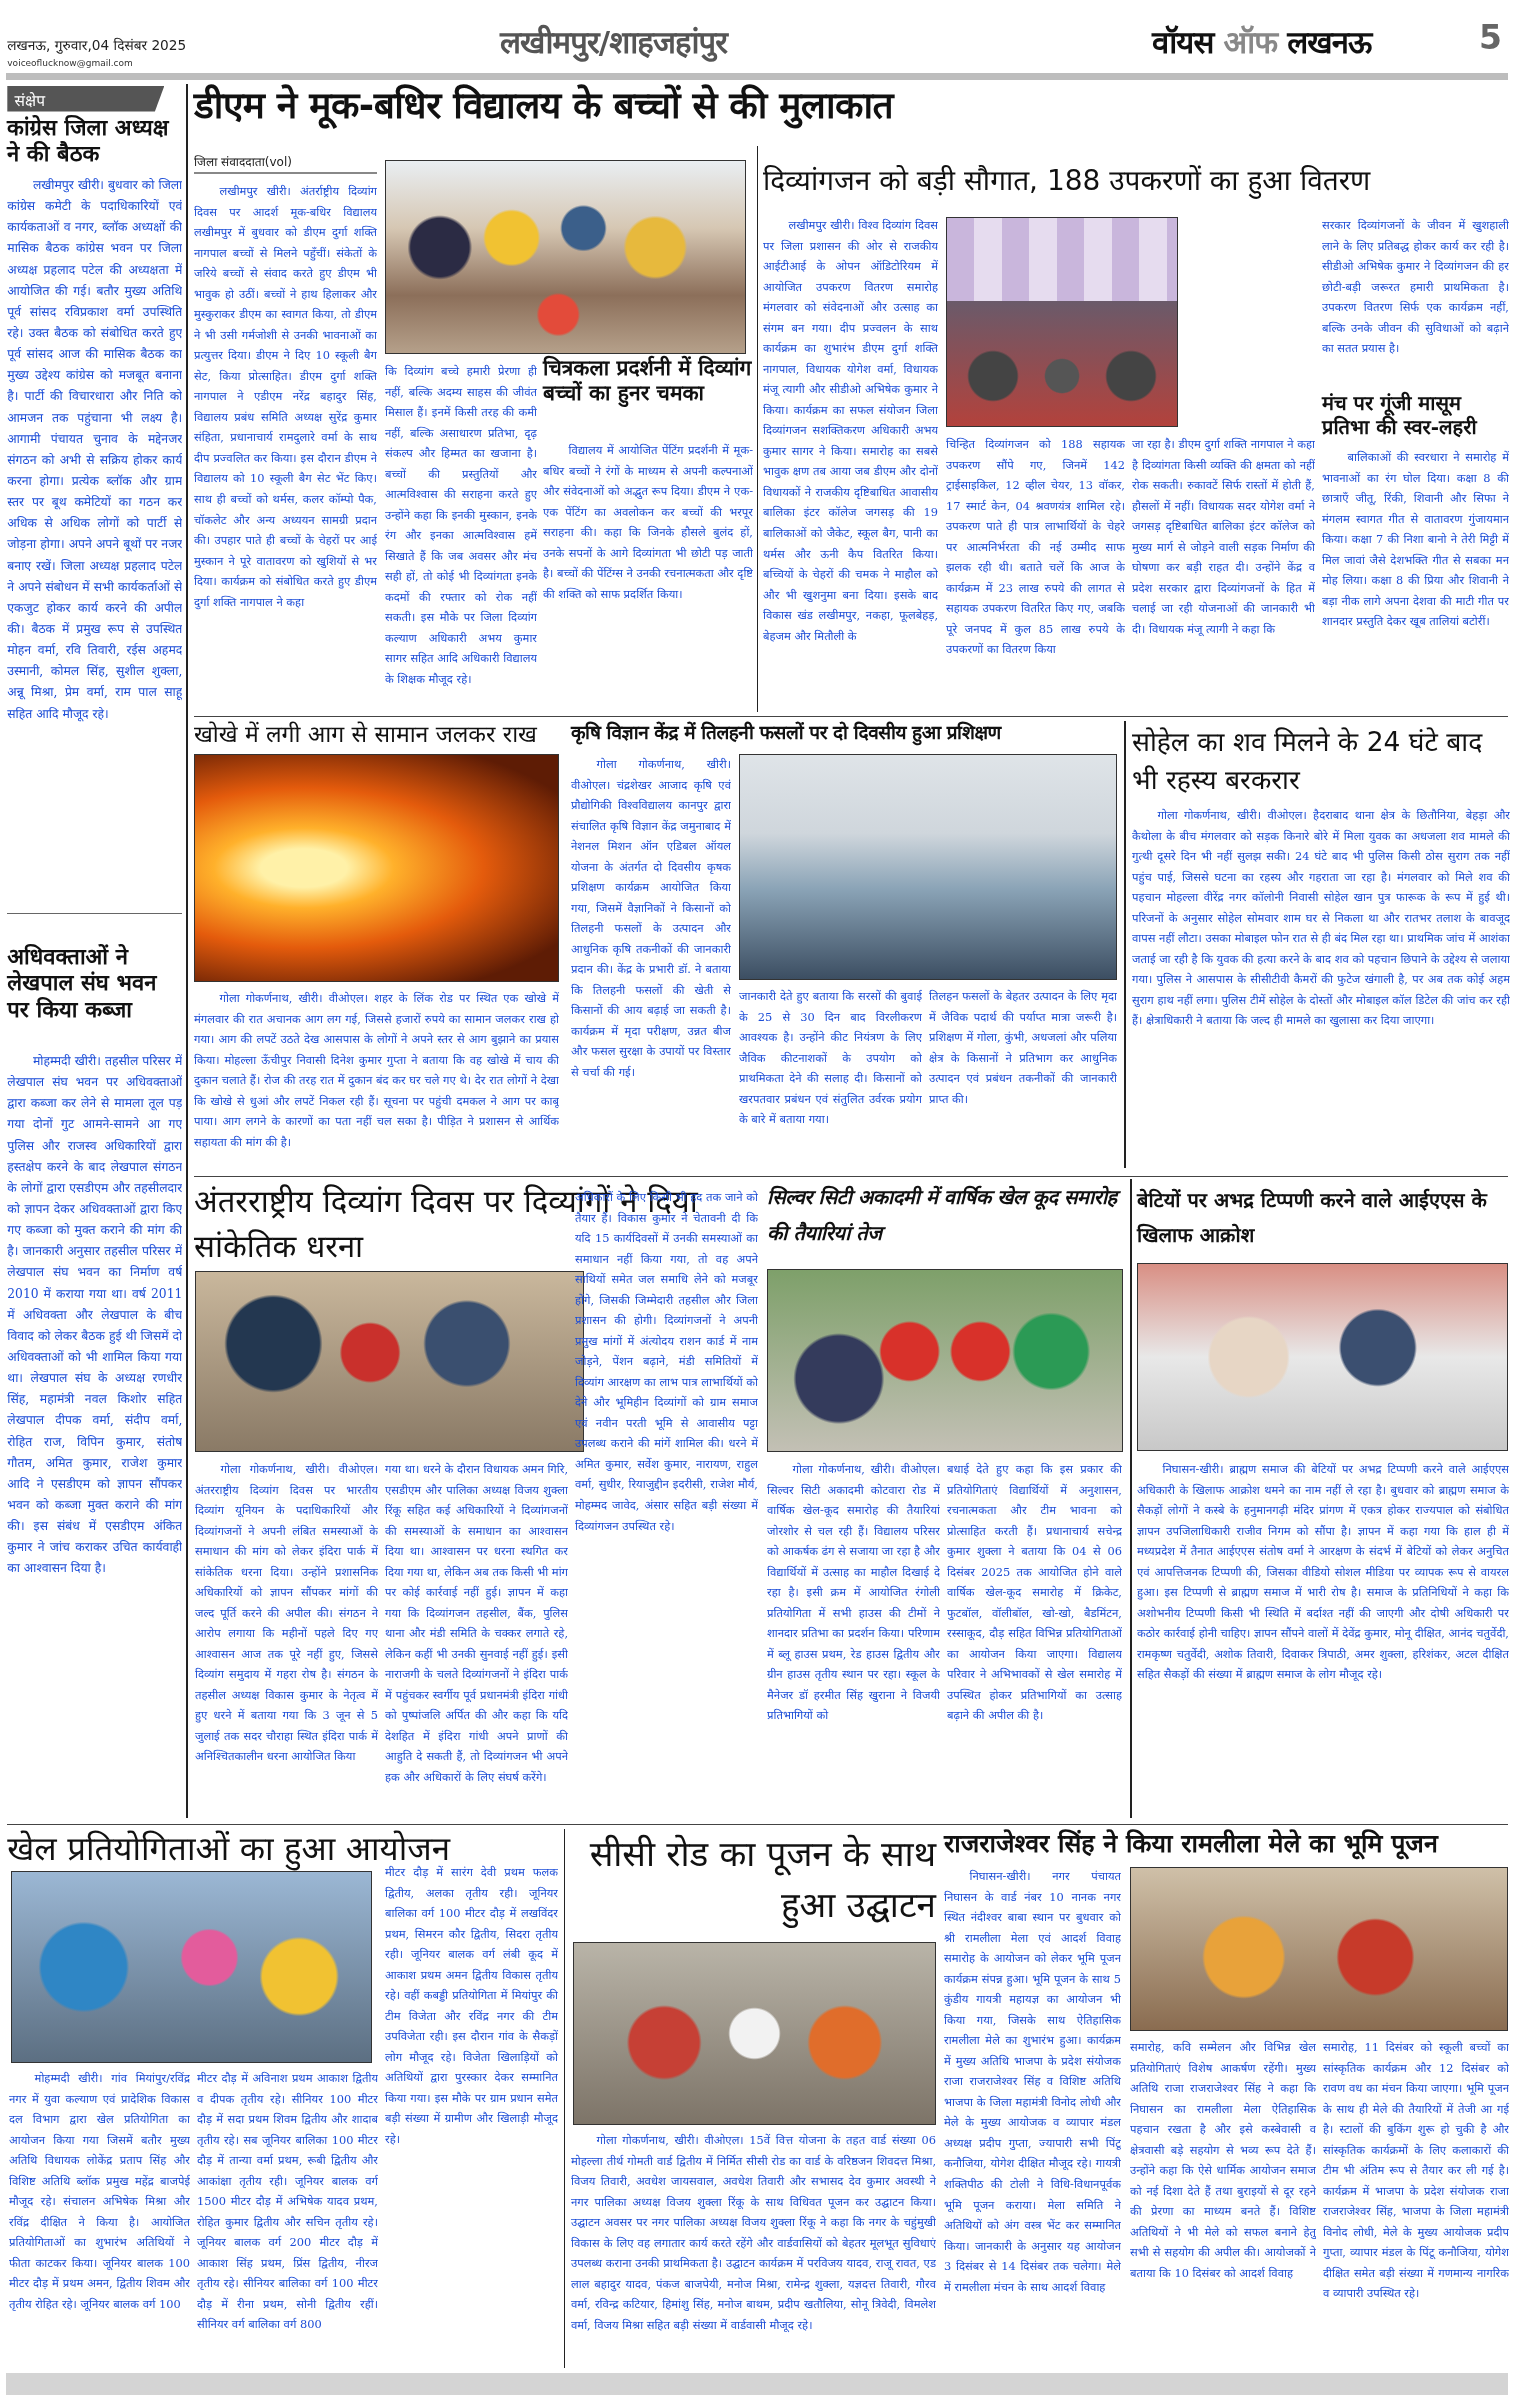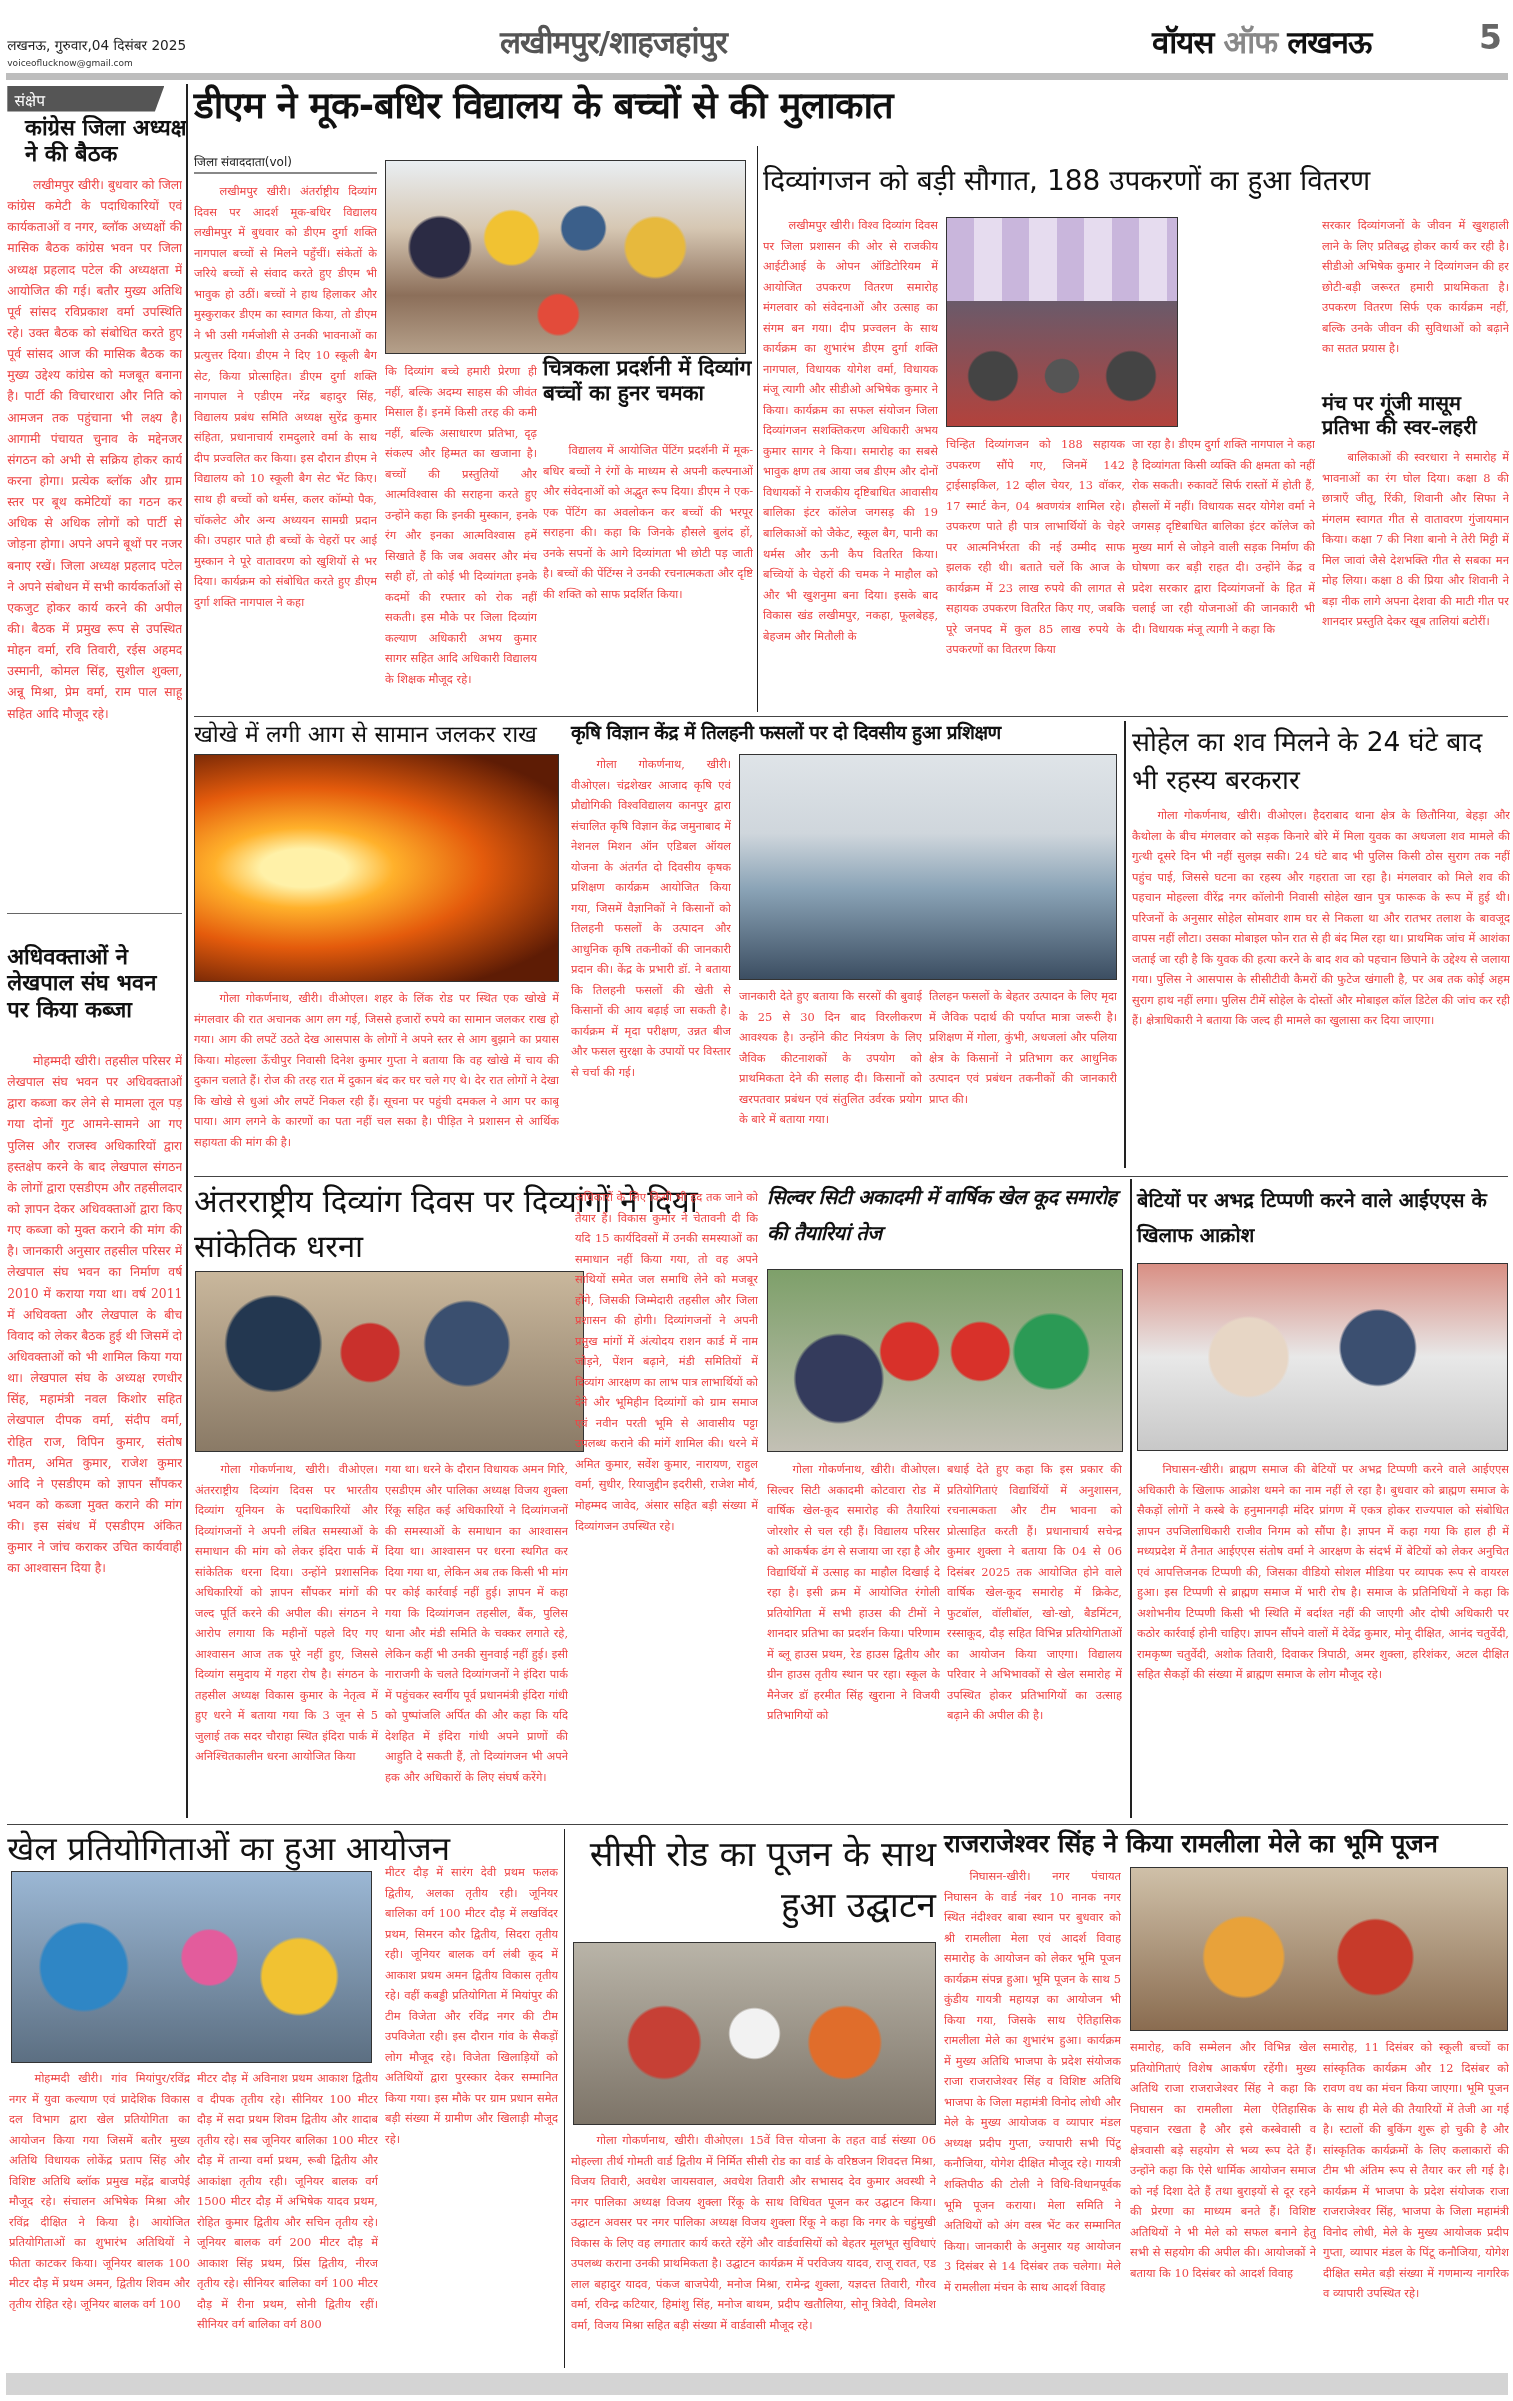--- a/index.html
+++ b/index.html
@@ -13,21 +13,21 @@
   .masthead-brand .mid { color: #888; }
   .masthead-page { left: 1479px; top: 18px; font-size: 33px; font-weight: bold; color: #666; }
   .topbar { left: 5.5px; top: 73px; width: 1502px; height: 7.3px; background: #bdbdbd; }
   .bottombar { left: 5.5px; top: 2373px; width: 1502px; height: 22px; background: #d4d4d4; }
 
   .col-rule { background: #222; width: 1.8px; }
   .hrule { background: #222; height: 1.8px; }
 
   .brief-tag { left: 7.3px; top: 86px; width: 157px; height: 25.6px; background: #555; color: #fff; font-size: 15.5px; padding: 2.7px 7.3px; clip-path: polygon(0 0, 100% 0, 94% 100%, 0 100%); }
   .head { font-weight: bold; line-height: 1.2; color: #111; }
-  .body-text { font-size: 12.3px; line-height: 1.72; text-align: justify; color: #ef4444; overflow: hidden; font-family: "DejaVu Serif", "Liberation Serif", serif; }
+  .body-text { font-size: 12.3px; line-height: 1.72; text-align: justify; color: #1d4ed8; overflow: hidden; font-family: "DejaVu Serif", "Liberation Serif", serif; }
   .body-text.sm { font-size: 11.4px; line-height: 1.8; }
   .indent { text-indent: 25.6px; }
   .byline { font-size: 12px; color: #222; border-bottom: 2.7px solid #888; padding-bottom: 2px; }
 
   .photo { position: absolute; border: 1.8px solid #333; overflow: hidden; }
   .photo .ph { position:absolute; inset:0; }
   .ph-crowd { background:
       radial-gradient(circle at 15% 45%, #2b2b44 0 9%, transparent 10%),
       radial-gradient(circle at 35% 40%, #f1c232 0 10%, transparent 11%),
       radial-gradient(circle at 55% 35%, #3b5f8a 0 9%, transparent 10%),
@@ -83,21 +83,21 @@
 <div class="abs masthead-section">लखीमपुर/शाहजहांपुर</div>
 <div class="abs masthead-brand">
   <span>वॉयस</span>
   <span class="mid">ऑफ</span>
   <span>लखनऊ</span>
 </div>
 <div class="abs masthead-page">5</div>
 <div class="abs topbar"></div>
 
 <div class="abs brief-tag">संक्षेप</div>
-<div class="abs head" style="left:25px;top:115px;width:175px;font-size:22px;">कांग्रेस जिला अध्यक्ष ने की बैठक</div>
+<div class="abs head" style="left:7px;top:115px;width:175px;font-size:22px;">कांग्रेस जिला अध्यक्ष ने की बैठक</div>
 <div class="abs body-text indent" style="left:7.3px;top:175px;width:175px;height:730px;">लखीमपुर खीरी। बुधवार को जिला कांग्रेस कमेटी के पदाधिकारियों एवं कार्यकताओं व नगर, ब्लॉक अध्यक्षों की मासिक बैठक कांग्रेस भवन पर जिला अध्यक्ष प्रहलाद पटेल की अध्यक्षता में आयोजित की गई। बतौर मुख्य अतिथि पूर्व सांसद रविप्रकाश वर्मा उपस्थिति रहे। उक्त बैठक को संबोधित करते हुए पूर्व सांसद आज की मासिक बैठक का मुख्य उद्देश्य कांग्रेस को मजबूत बनाना है। पार्टी की विचारधारा और निति को आमजन तक पहुंचाना भी लक्ष्य है। आगामी पंचायत चुनाव के मद्देनजर संगठन को अभी से सक्रिय होकर कार्य करना होगा। प्रत्येक ब्लॉक और ग्राम स्तर पर बूथ कमेटियों का गठन कर अधिक से अधिक लोगों को पार्टी से जोड़ना होगा। अपने अपने बूथों पर नजर बनाए रखें। जिला अध्यक्ष प्रहलाद पटेल ने अपने संबोधन में सभी कार्यकर्ताओं से एकजुट होकर कार्य करने की अपील की। बैठक में प्रमुख रूप से उपस्थित मोहन वर्मा, रवि तिवारी, रईस अहमद उस्मानी, कोमल सिंह, सुशील शुक्ला, अन्नू मिश्रा, प्रेम वर्मा, राम पाल साहू सहित आदि मौजूद रहे।</div>
 <div class="abs hrule" style="left:7.3px;top:913px;width:175px;height:0.9px;background:#666;"></div>
 <div class="abs head" style="left:7.3px;top:944px;width:175px;font-size:22px;">अधिवक्ताओं ने लेखपाल संघ भवन पर किया कब्जा</div>
 <div class="abs body-text indent" style="left:7.3px;top:1051px;width:175px;height:762px;">मोहम्मदी खीरी। तहसील परिसर में लेखपाल संघ भवन पर अधिवक्ताओं द्वारा कब्जा कर लेने से मामला तूल पड़ गया दोनों गुट आमने-सामने आ गए पुलिस और राजस्व अधिकारियों द्वारा हस्तक्षेप करने के बाद लेखपाल संगठन के लोगों द्वारा एसडीएम और तहसीलदार को ज्ञापन देकर अधिवक्ताओं द्वारा किए गए कब्जा को मुक्त कराने की मांग की है। जानकारी अनुसार तहसील परिसर में लेखपाल संघ भवन का निर्माण वर्ष 2010 में कराया गया था। वर्ष 2011 में अधिवक्ता और लेखपाल के बीच विवाद को लेकर बैठक हुई थी जिसमें दो अधिवक्ताओं को भी शामिल किया गया था। लेखपाल संघ के अध्यक्ष रणधीर सिंह, महामंत्री नवल किशोर सहित लेखपाल दीपक वर्मा, संदीप वर्मा, रोहित राज, विपिन कुमार, संतोष गौतम, अमित कुमार, राजेश कुमार आदि ने एसडीएम को ज्ञापन सौंपकर भवन को कब्जा मुक्त कराने की मांग की। इस संबंध में एसडीएम अंकित कुमार ने जांच कराकर उचित कार्यवाही का आश्वासन दिया है।</div>
 <div class="abs col-rule" style="left:186px;top:84px;height:1734px;"></div>
 
 <div class="abs head" style="left:194px;top:84px;width:1314px;font-size:37px;letter-spacing:-0.5px;">डीएम ने मूक-बधिर विद्यालय के बच्चों से की मुलाकात</div>
 <div class="abs byline" style="left:194px;top:153px;width:183px;">जिला संवाददाता(vol)</div>
 <div class="abs body-text sm indent" style="left:194px;top:181px;width:183px;height:525px;">लखीमपुर खीरी। अंतर्राष्ट्रीय दिव्यांग दिवस पर आदर्श मूक-बधिर विद्यालय लखीमपुर में बुधवार को डीएम दुर्गा शक्ति नागपाल बच्चों से मिलने पहुँचीं। संकेतों के जरिये बच्चों से संवाद करते हुए डीएम भी भावुक हो उठीं। बच्चों ने हाथ हिलाकर और मुस्कुराकर डीएम का स्वागत किया, तो डीएम ने भी उसी गर्मजोशी से उनकी भावनाओं का प्रत्युत्तर दिया। डीएम ने दिए 10 स्कूली बैग सेट, किया प्रोत्साहित। डीएम दुर्गा शक्ति नागपाल ने एडीएम नरेंद्र बहादुर सिंह, विद्यालय प्रबंध समिति अध्यक्ष सुरेंद्र कुमार संहिता, प्रधानाचार्य रामदुलारे वर्मा के साथ दीप प्रज्वलित कर किया। इस दौरान डीएम ने विद्यालय को 10 स्कूली बैग सेट भेंट किए। साथ ही बच्चों को थर्मस, कलर कॉम्पो पैक, चॉकलेट और अन्य अध्ययन सामग्री प्रदान की। उपहार पाते ही बच्चों के चेहरों पर आई मुस्कान ने पूरे वातावरण को खुशियों से भर दिया। कार्यक्रम को संबोधित करते हुए डीएम दुर्गा शक्ति नागपाल ने कहा</div>
 <div class="photo" style="left:385px;top:160px;width:361px;height:194px;">

